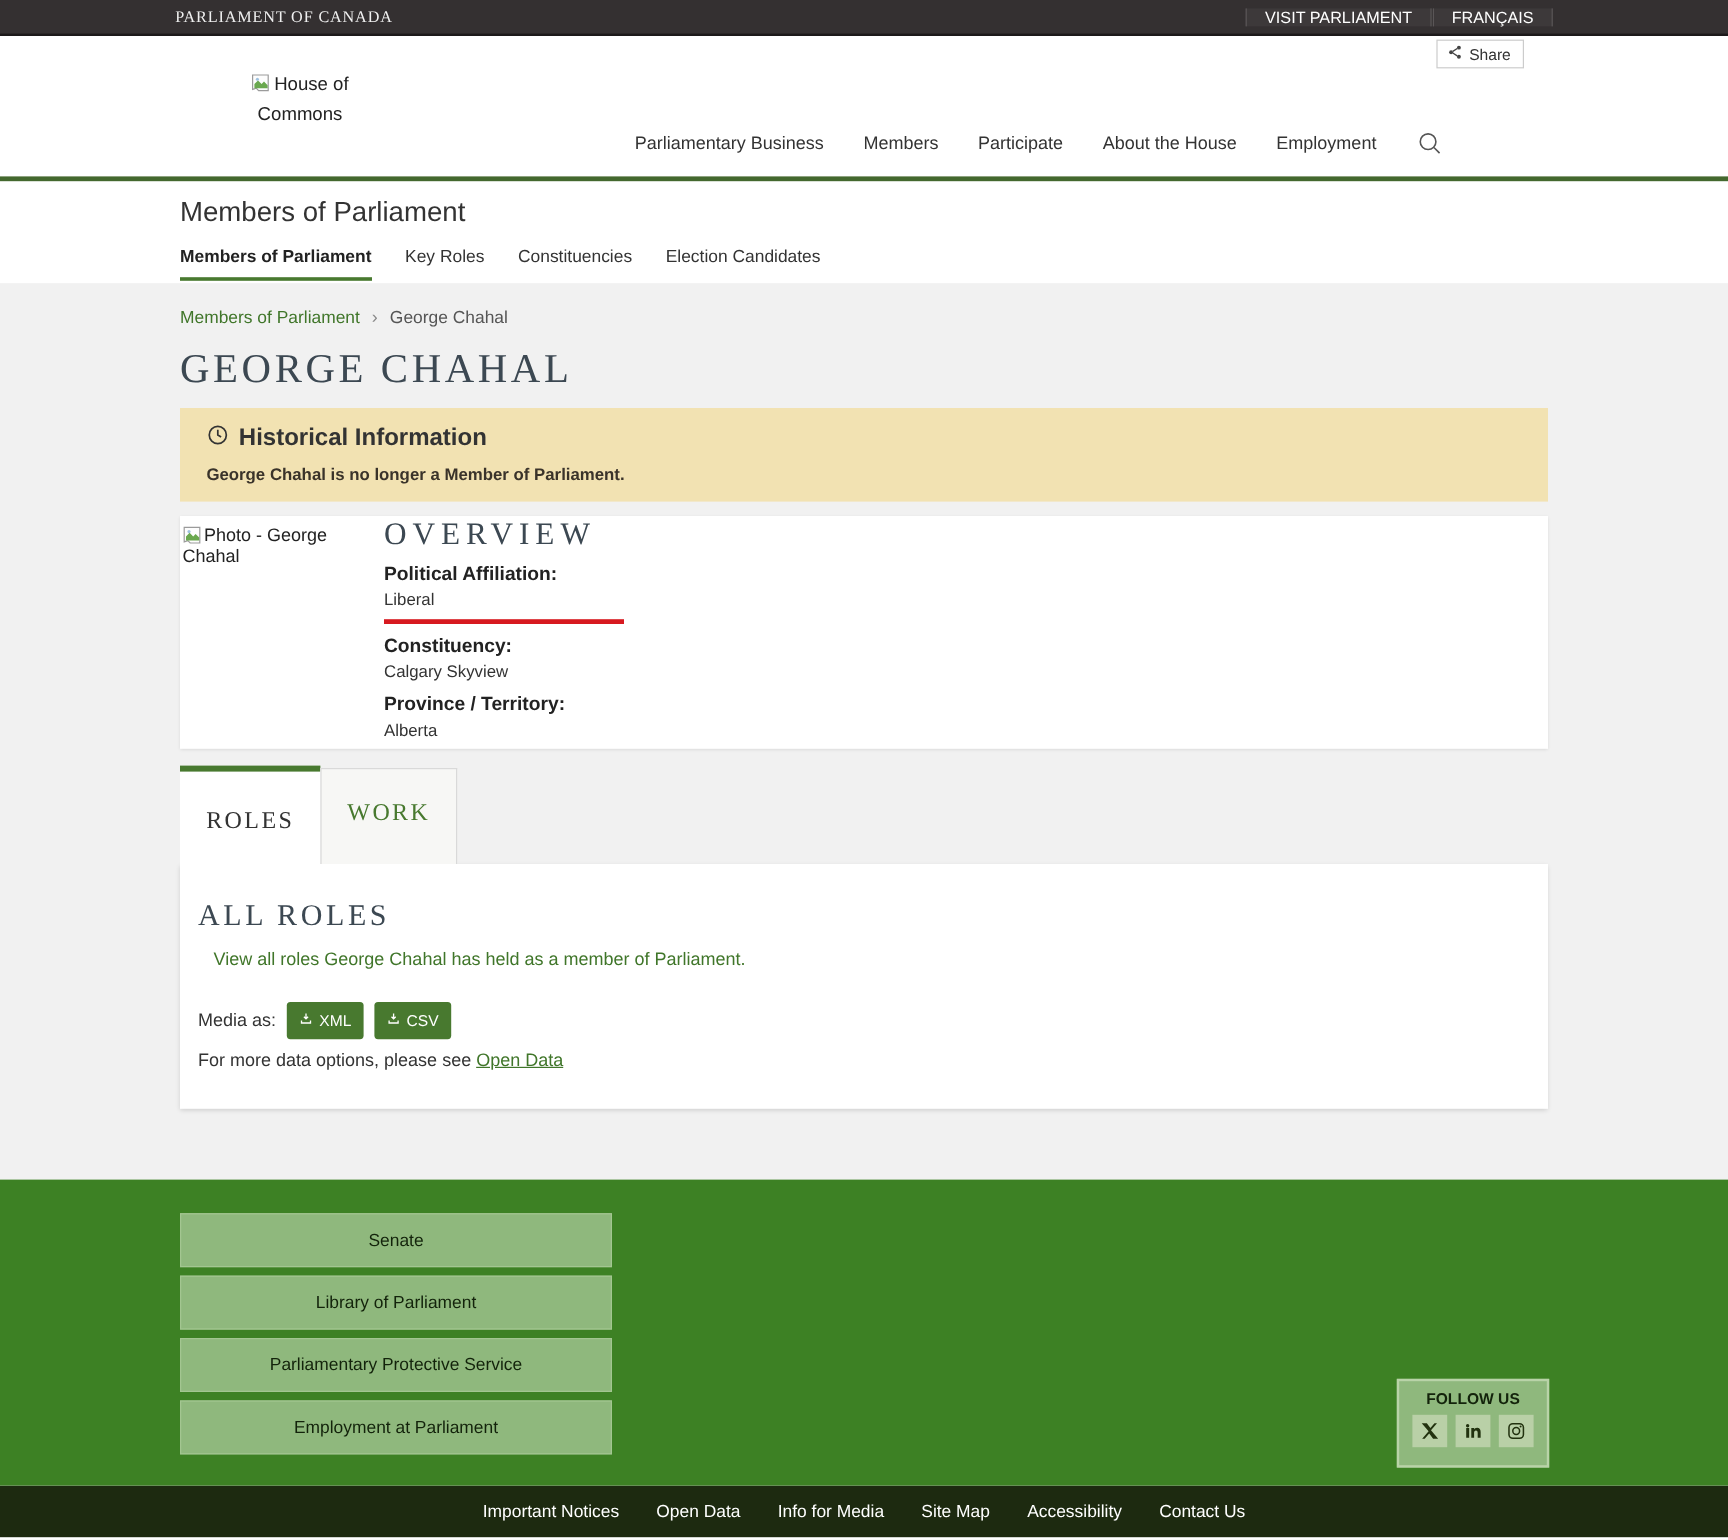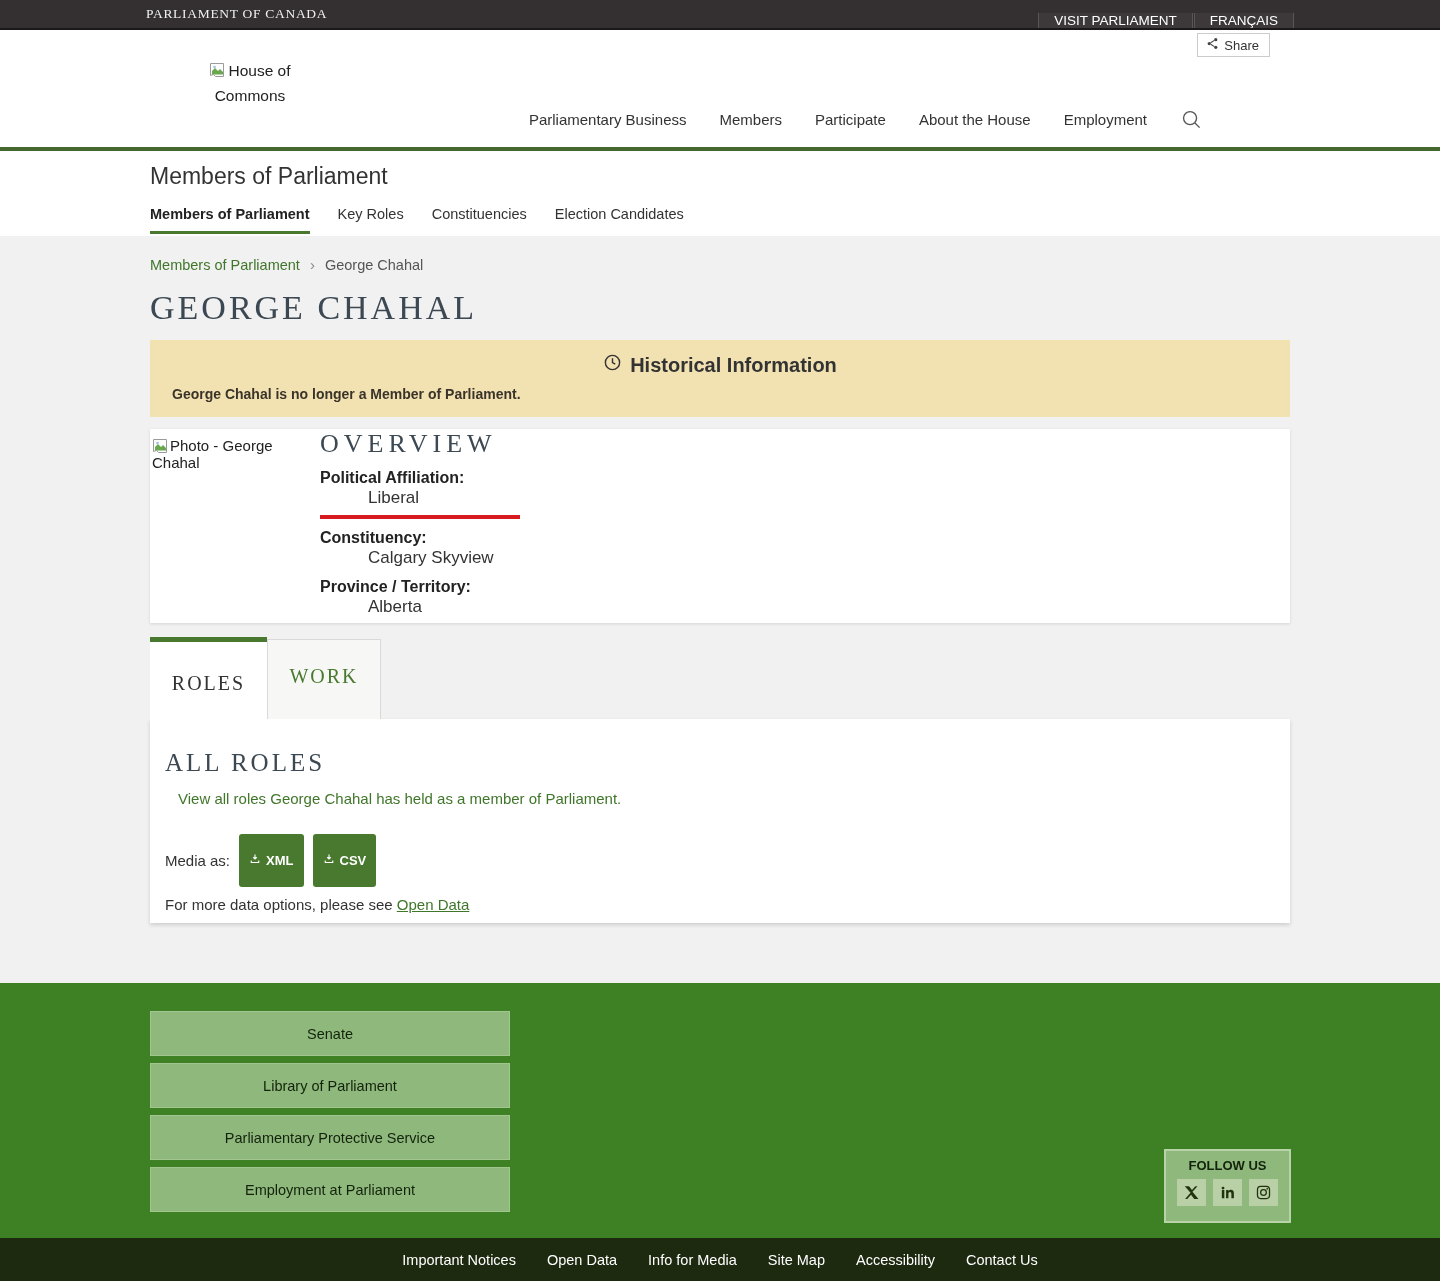--- a/index.html
+++ b/index.html
@@ -5,21 +5,21 @@
   :root{
     --topbar:#343031; --footer_green:#3d8124; --button_green:#8fb87d;
     --bottom_bar:#1d2a10; --liberal_red:#d71920; --banner_bg:#f2e2b2;
     --link_green:#40762a; --divider_green:#44682e; --tab_green:#48792f;
   }
   *{margin:0;padding:0;box-sizing:border-box;}
   body{width:1440px;height:1283px;font-family:"Liberation Sans","DejaVu Sans",sans-serif;background:#fff;overflow:hidden;}
   .serif{font-family:"Liberation Serif","DejaVu Serif",serif;font-weight:400;}
 
   
-  .topbar{height:30px;background:var(--topbar);display:flex;align-items:flex-end;color:#f0f0f0;border-bottom:2px solid #1c191a;}
+  .topbar{height:30px;background:var(--topbar);display:flex;align-items:center;color:#f0f0f0;border-bottom:2px solid #1c191a;}
   .topbar-brand{font-family:"Liberation Serif","DejaVu Serif",serif;font-size:13.5px;letter-spacing:.7px;margin-left:146px;align-self:center;}
   .topbar-spacer{flex:1;}
   .topbar-link{display:flex;align-items:center;padding:0 15px;font-size:13.5px;color:#fff;background:#3d393a;border-left:1px solid #5a5657;border-right:1px solid #5a5657;cursor:pointer;margin-right:1px;}
   .topbar-right-pad{width:145px;}
 
   
   .header{position:relative;height:121px;background:#fff;border-bottom:4px solid var(--divider_green);}
   .share-btn{position:absolute;top:3px;right:170px;display:inline-flex;align-items:center;gap:5px;background:#fff;border:1px solid #ccc;padding:3px 10px 3px 8px;font-size:13px;color:#333;cursor:pointer;}
   .logo{position:absolute;left:180px;top:28px;width:140px;text-align:center;font-size:15.5px;line-height:25px;color:#222;overflow-wrap:anywhere;cursor:pointer;}
   .logo svg{vertical-align:-2px;margin-right:3px;}
@@ -36,42 +36,42 @@
 
   
   .main{background:#f1f1f1;height:747px;padding:20px 150px 0 150px;}
   .breadcrumb{display:flex;align-items:center;gap:10px;font-size:14.5px;}
   .breadcrumb a{color:var(--link_green);text-decoration:none;cursor:pointer;}
   .crumb-sep{color:#888;font-size:15px;}
   .crumb-current{color:#555;}
   .page-title{margin-top:16px;font-size:34px;letter-spacing:3px;color:#3c4852;}
 
   .notice{margin-top:13px;background:var(--banner_bg);padding:13px 22px 15px 22px;}
-  .notice-head{display:flex;align-items:center;gap:8px;font-size:20px;font-weight:bold;color:#333;justify-content:center;}
+  .notice-head{display:flex;align-items:center;gap:8px;font-size:20px;font-weight:bold;color:#333;}
   .notice-msg{margin-top:9px;font-size:14px;font-weight:bold;color:#3a332a;}
 
   .overview-card{margin-top:12px;background:#fff;height:194px;display:flex;box-shadow:0 1px 3px rgba(0,0,0,.12);}
   .photo-block{width:170px;padding:8px 0 0 2px;font-size:15px;color:#222;}
   .photo-block svg{vertical-align:-3px;margin-right:2px;}
   .overview-body{}
   .overview-heading{font-size:26px;letter-spacing:5px;color:#3c4852;}
   .field-label{margin-top:9px;font-size:16px;font-weight:bold;color:#222;line-height:20px;}
-  .field-value{font-size:17px;color:#333;line-height:20px;margin-left:48px;}
+  .field-value{font-size:14px;color:#333;line-height:20px;}
   .party-bar{width:200px;height:4px;background:var(--liberal_red);margin-top:7px;margin-bottom:5px;}
 
   .tabs{margin-top:14px;display:flex;align-items:flex-end;}
   .tab{cursor:pointer;text-align:center;font-size:20px;letter-spacing:2px;}
   .tab-roles{width:117px;height:82px;background:#fff;border-top:5px solid var(--tab_green);color:#333;line-height:82px;}
   .tab-work{width:114px;height:80px;background:#f7f7f5;border:1px solid #d9d9d9;border-bottom:none;color:var(--tab_green);line-height:72px;}
 
   .content-card{background:#fff;height:204px;box-shadow:0 2px 4px rgba(0,0,0,.15);padding:30px 0 0 15px;}
   .all-roles-heading{font-size:25px;letter-spacing:3px;color:#3c4852;}
   .view-link{display:inline-block;margin:13px 0 0 13px;font-size:15px;color:var(--link_green);text-decoration:none;cursor:pointer;}
   .export-row{margin-top:26px;display:flex;align-items:center;gap:9px;font-size:15px;color:#333;}
-  .export-btn{display:inline-flex;gap:5px;background:var(--tab_green);color:#fff;font-size:13px;font-weight:bold;padding:19px 10px;border:none;border-radius:3px;cursor:pointer;}
+  .export-btn{display:inline-flex;gap:5px;background:var(--tab_green);color:#fff;font-size:13px;font-weight:normal;padding:8px 10px;border:none;border-radius:3px;cursor:pointer;}
   .data-row{margin-top:9px;font-size:15px;color:#333;}
   .data-row a{color:var(--link_green);text-decoration:underline;cursor:pointer;}
 
   
   .footer{position:relative;height:255px;background:var(--footer_green);padding:28px 0 0 150px;}
   .footer-btn{display:block;width:360px;height:45px;margin-bottom:7px;background:var(--button_green);border:1px solid #a3c691;font-size:14.5px;color:#13230b;font-family:"Liberation Sans","DejaVu Sans",sans-serif;cursor:pointer;}
   .follow-box{position:absolute;right:149px;top:166px;width:127px;height:74px;background:var(--button_green);border:2px solid #b9d3a8;text-align:center;}
   .follow-title{margin-top:7px;font-size:13px;font-weight:bold;color:#13230b;}
   .follow-icons{margin-top:6px;display:flex;justify-content:center;gap:7px;}
   .social-tile{width:29px;height:27px;background:#b9d0a7;display:flex;align-items:center;justify-content:center;cursor:pointer;}

